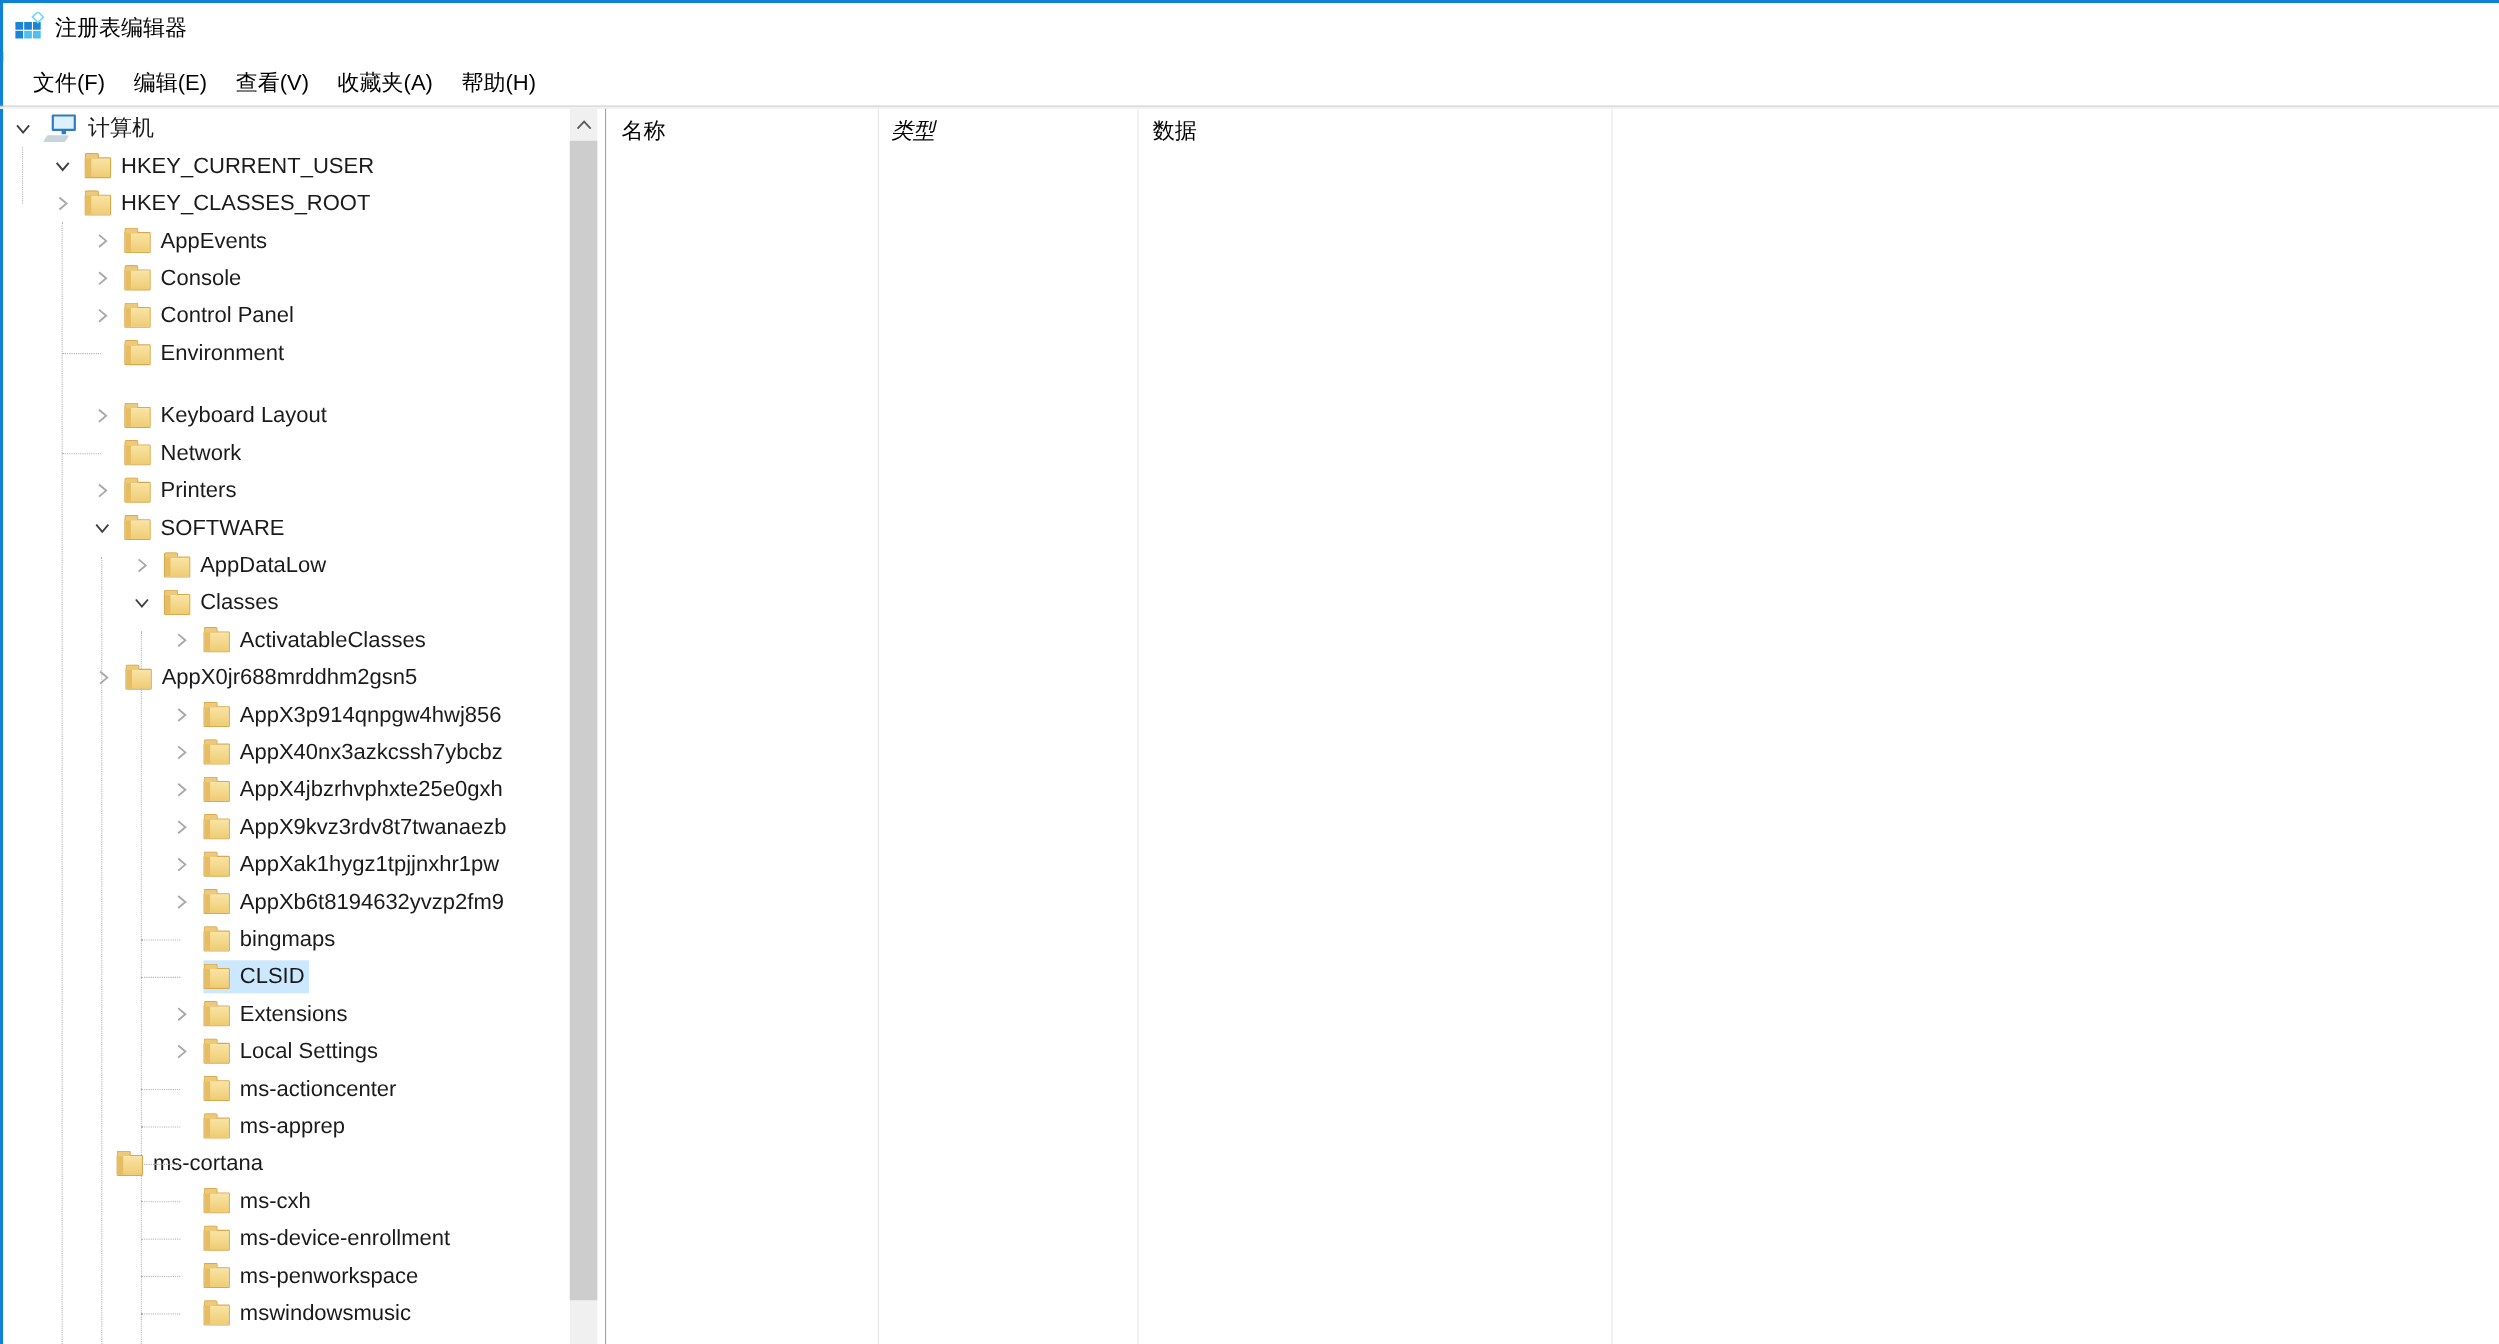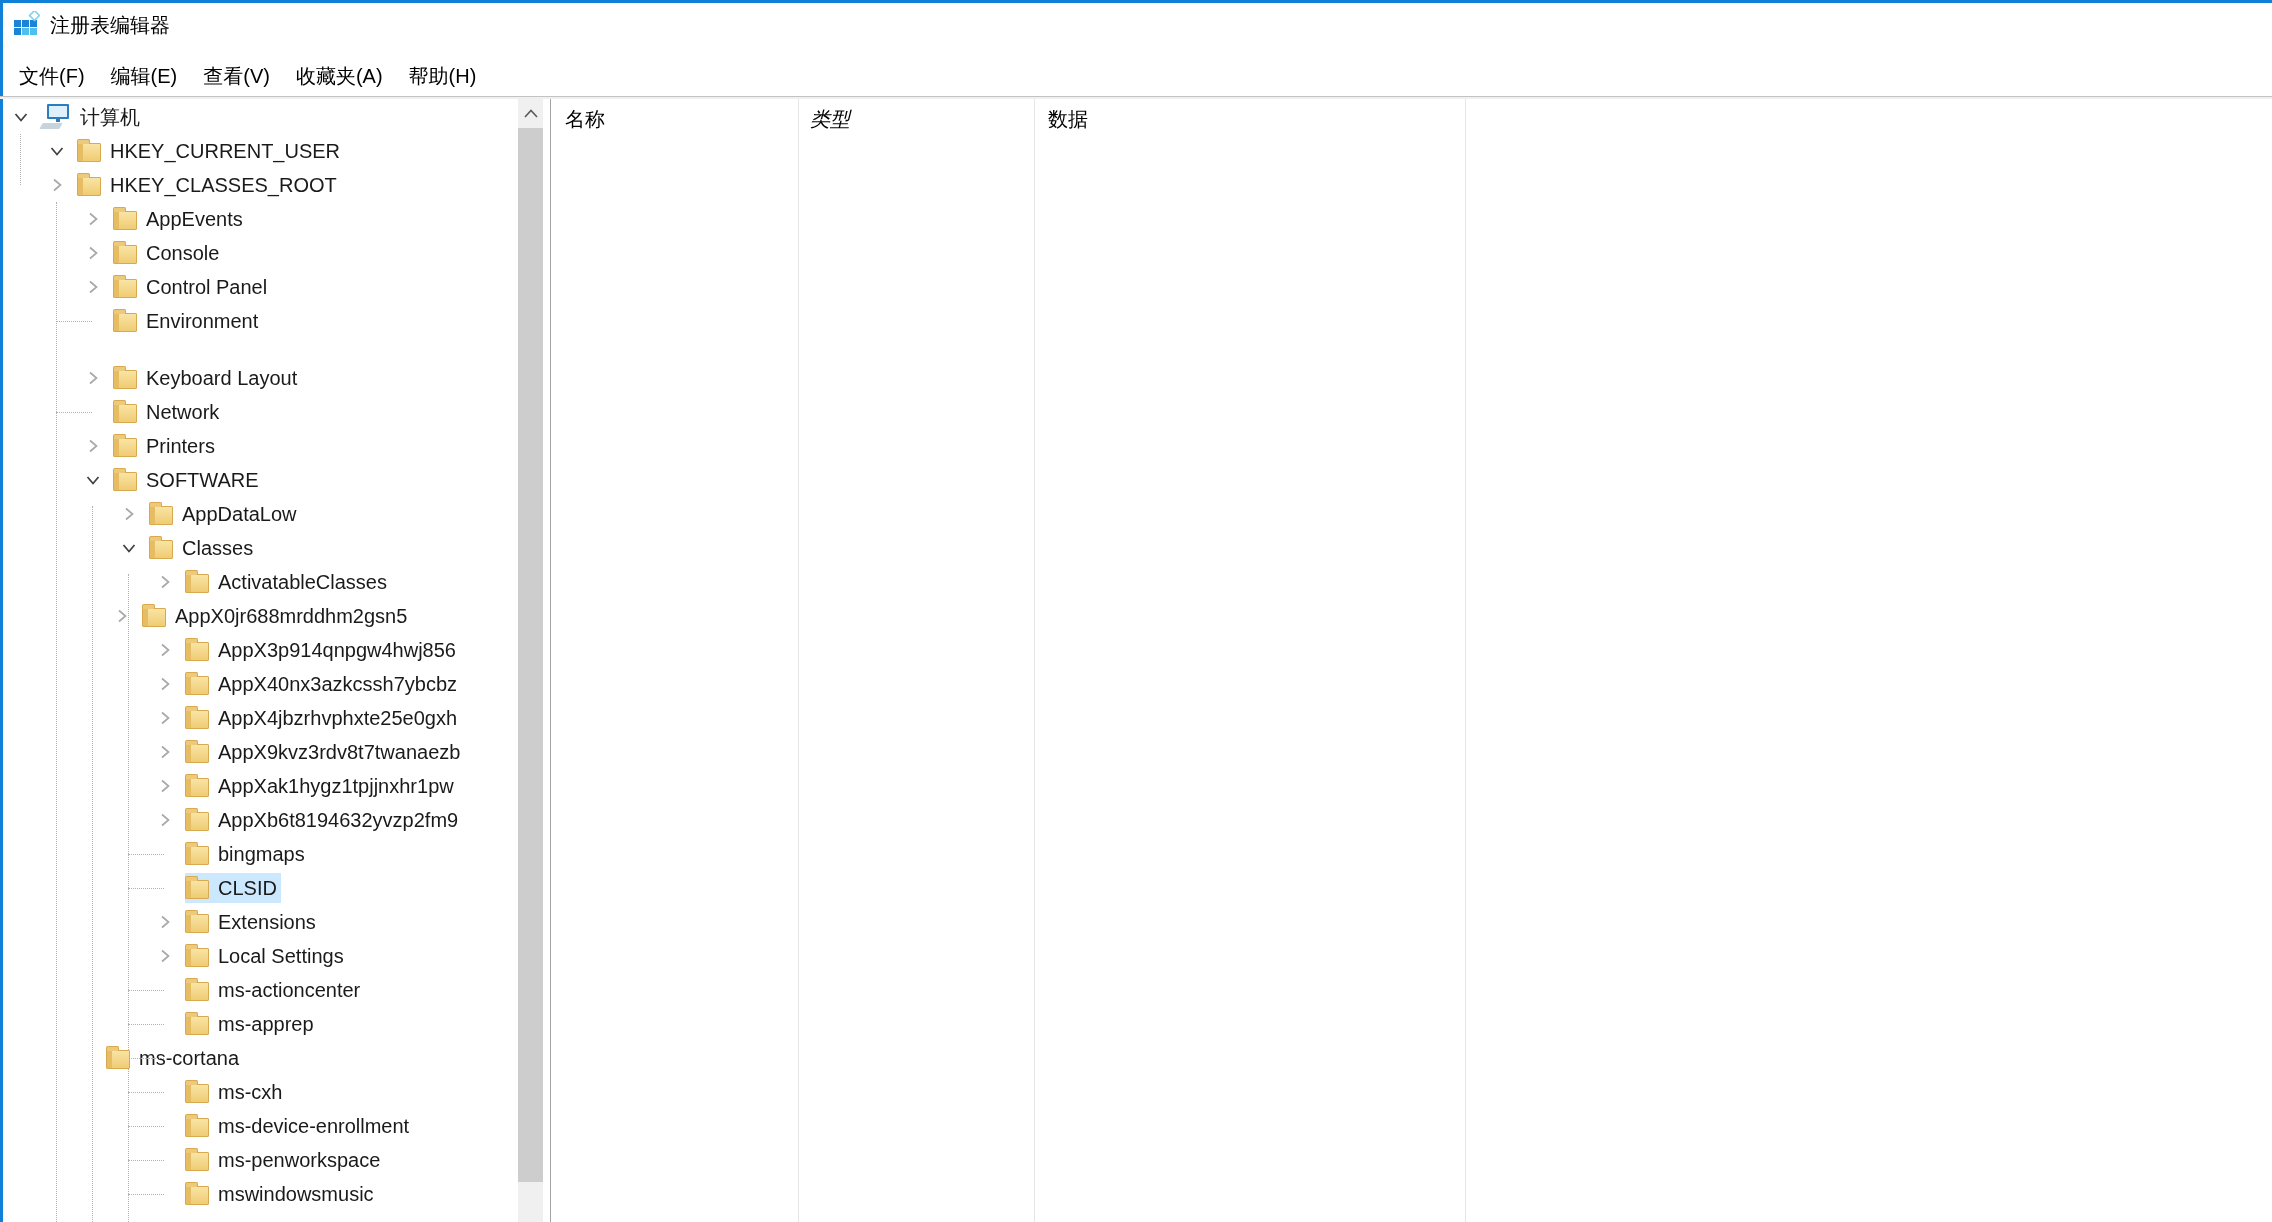--- a/index.html
+++ b/index.html
@@ -14,21 +14,21 @@
   .frame-left{position:absolute;top:0;left:0;width:3px;height:1222px;background:#1180d8;}
 
   
   .titlebar{position:absolute;top:3px;left:3px;right:0;height:44px;display:flex;align-items:center;background:#fff;}
   .app-icon{width:28px;height:28px;margin-left:9px;flex:0 0 auto;}
   .title-text{margin-left:10px;font-size:20px;color:#000;}
 
   
   .menubar{position:absolute;top:56px;left:3px;right:0;height:40px;display:flex;align-items:center;background:#fff;}
   .menu-item{padding:0 13px;height:40px;line-height:40px;color:#000;cursor:default;}
-  .menu-item:first-child{padding-left:16px;}
+  .menu-item:first-child{padding-left:27px;}
   .menu-sep{position:absolute;top:96px;left:0;width:2272px;height:1px;background:#c3c3c3;}
   .menu-sep2{position:absolute;top:97px;left:0;width:2272px;height:2px;background:#f0f0f0;}
 
   
   .tree-pane{position:absolute;left:3px;top:99px;width:515px;height:1123px;overflow:hidden;background:#fff;padding-top:1px;box-sizing:border-box;}
   .tree-row{position:relative;height:34px;display:flex;align-items:center;white-space:nowrap;}
   .twisty{width:18px;height:18px;flex:0 0 auto;margin-right:11px;display:inline-flex;align-items:center;justify-content:center;}
   .tree-icon{flex:0 0 auto;margin-right:9px;}
   .tree-label{font-size:20px;line-height:34px;}
   .sel-wrap{display:inline-flex;align-items:center;height:30px;padding:0 4px 0 0;}
@@ -254,21 +254,21 @@
         <span class="twisty">
           <svg width="18" height="18" viewBox="0 0 18 18">
             <path d="M6 3.5 L12.5 9 L6 14.5" fill="none" stroke="#a8a8a8" stroke-width="1.7"></path>
           </svg>
         </span>
         <span class="sel-wrap">
           <span class="tree-icon folder"></span>
           <span class="tree-label">ActivatableClasses</span>
         </span>
       </div>
-      <div class="tree-row" style="padding-left: 110px;">
+      <div class="tree-row" style="padding-left: 82px;">
         <span class="twisty">
           <svg width="18" height="18" viewBox="0 0 18 18">
             <path d="M6 3.5 L12.5 9 L6 14.5" fill="none" stroke="#a8a8a8" stroke-width="1.7"></path>
           </svg>
         </span>
         <span class="sel-wrap">
           <span class="tree-icon folder"></span>
           <span class="tree-label">AppX0jr688mrddhm2gsn5</span>
         </span>
       </div>

